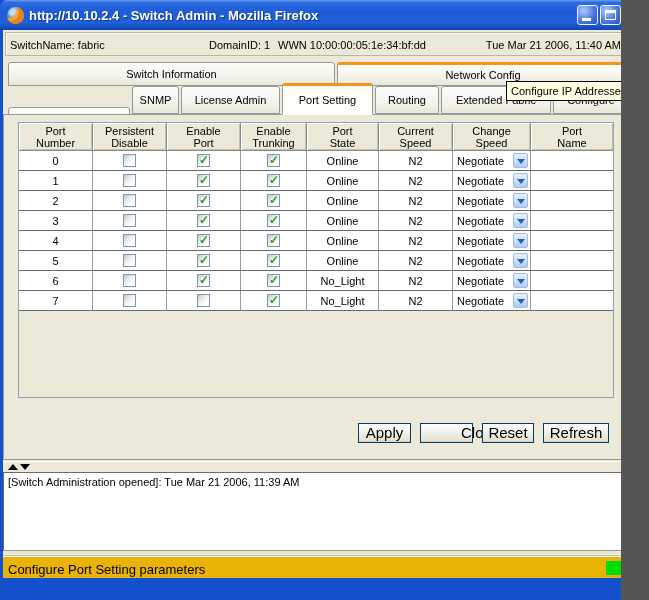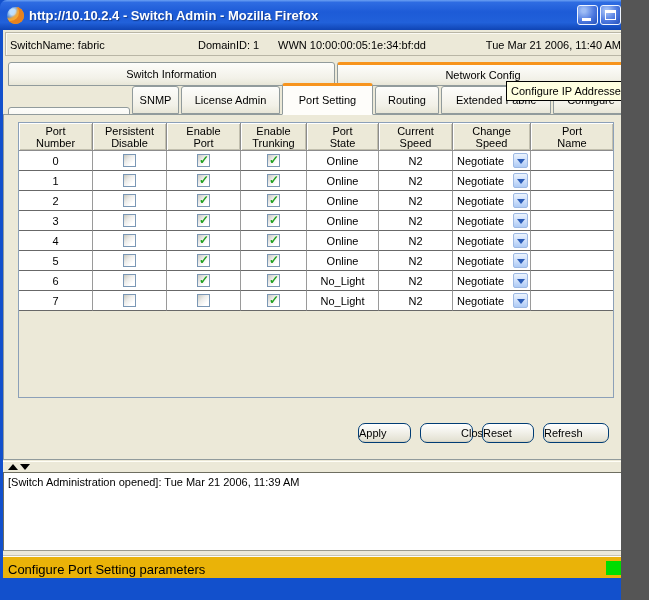--- a/index.html
+++ b/index.html
@@ -24,21 +24,21 @@
   .wbtn.max i { position:absolute; left:4px; top:4px; width:11px; height:10px;
     border:1px solid #fff; border-top:3px solid #fff; }
 
   
   .client { position:absolute; left:3px; top:30px; width:643px; height:548px; background:#ece9d8; overflow:hidden; }
 
   
   .infobar { position:absolute; left:2px; top:2px; width:622px; height:24px; background:#ece9d8;
     border:1px solid #b9b6a6; box-shadow:inset 1px 1px 0 #fbfaf4; font-size:11px; color:#000; }
   .infobar span { position:absolute; top:6px; white-space:nowrap; }
-  .inf-name { left:4px; } .inf-dom { left:192px; } .inf-wwn { left:272px; } .inf-date { right:5px; }
+  .inf-name { left:4px; } .inf-dom { left:203px; } .inf-wwn { left:272px; } .inf-date { right:5px; }
 
   
   .tab { position:absolute; background:linear-gradient(180deg,#fdfdfb,#f2f1e8 70%,#e8e6d7);
     border:1px solid #919b9c; border-radius:3px 3px 0 0; font-size:11px; color:#000;
     display:flex; align-items:center; justify-content:center; white-space:nowrap; overflow:hidden; }
   .tabrow1 .tab { top:32px; height:24px; }
   .tabrow2 .tab { top:56px; height:28px; }
   .tab.hot { border-top:3px solid #f7941d; }
   .t-switchinfo { left:5px;  width:327px; }
   .t-netconfig  { left:334px; width:292px; }
@@ -72,23 +72,23 @@
   .cb.checked::after { content:"\2713"; position:absolute; left:1px; top:-2px;
     color:#21a121; font-size:12px; font-weight:bold; }
   .c-combo { justify-content:flex-start; position:relative; padding-left:4px; }
   .combo-text { font-size:11px; }
   .combo-btn { position:absolute; right:2px; top:2px; width:15px; height:15px; border-radius:2px;
     border:1px solid #9db9e4; background:linear-gradient(180deg,#eaf3fe,#cfe0fb 50%,#aecbf5); }
   .combo-btn::after { content:""; position:absolute; left:3px; top:5px;
     border-left:4px solid transparent; border-right:4px solid transparent; border-top:5px solid #2a5cb8; }
 
   
-  .btn { position:absolute; top:393px; height:20px; border:1px solid #003c74; border-radius:7px;
+  .btn { position:absolute; top:393px; height:20px; border:1px solid #003c74; border-radius:0;
     background:linear-gradient(180deg,#ffffff,#f2f1ea 45%,#e4e2d4 90%,#d2cfbd);
-    font-size:11px; text-align:left; line-height:18px; z-index:2; }
+    font-size:15px; text-align:center; line-height:18px; z-index:2; }
   .b-apply { left:355px; width:53px; } .b-close { left:417px; width:53px;padding-left:40px; }
   .b-reset { left:479px; width:52px; } .b-refresh { left:540px; width:66px; }
 
   
   .splitter { position:absolute; left:0; top:431px; width:626px; height:10px; background:#ece9d8;
     border-top:1px solid #fffef6; }
   .tri { position:absolute; top:2px; width:0; height:0; }
   .tri-up { left:5px; border-left:5px solid transparent; border-right:5px solid transparent; border-bottom:6px solid #000; }
   .tri-dn { left:17px; border-left:5px solid transparent; border-right:5px solid transparent; border-top:6px solid #000; }
 

